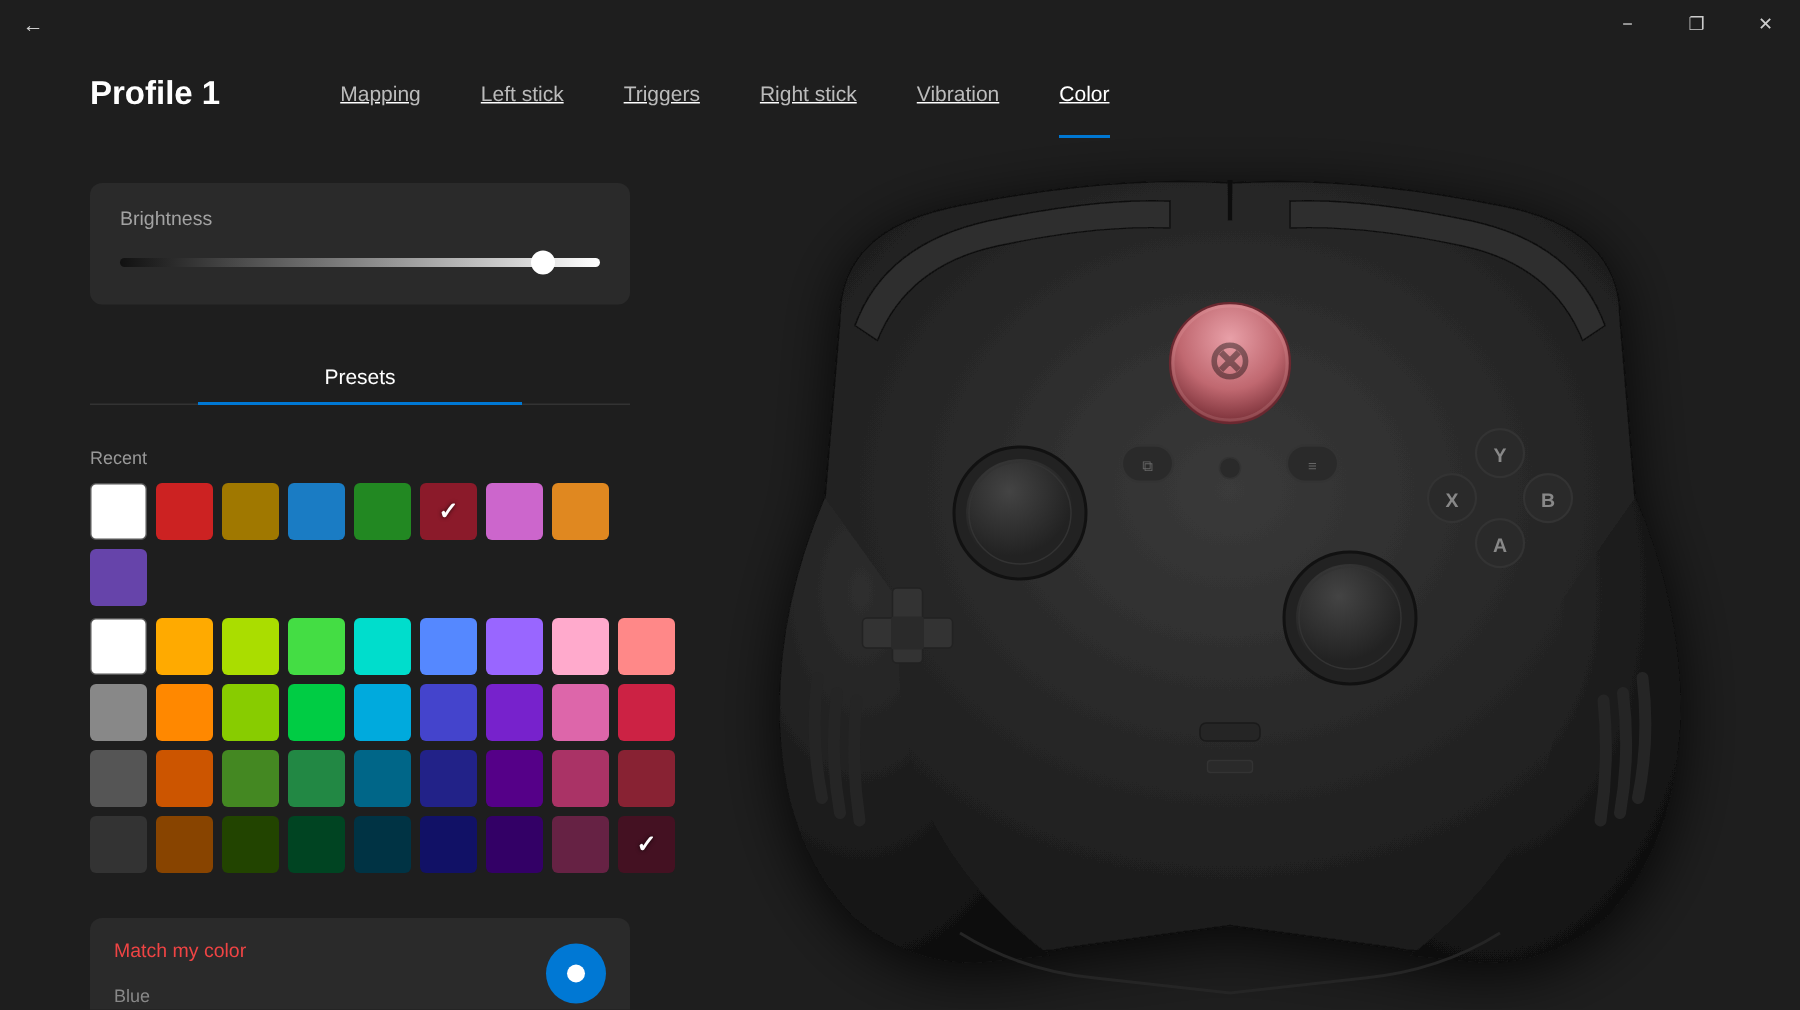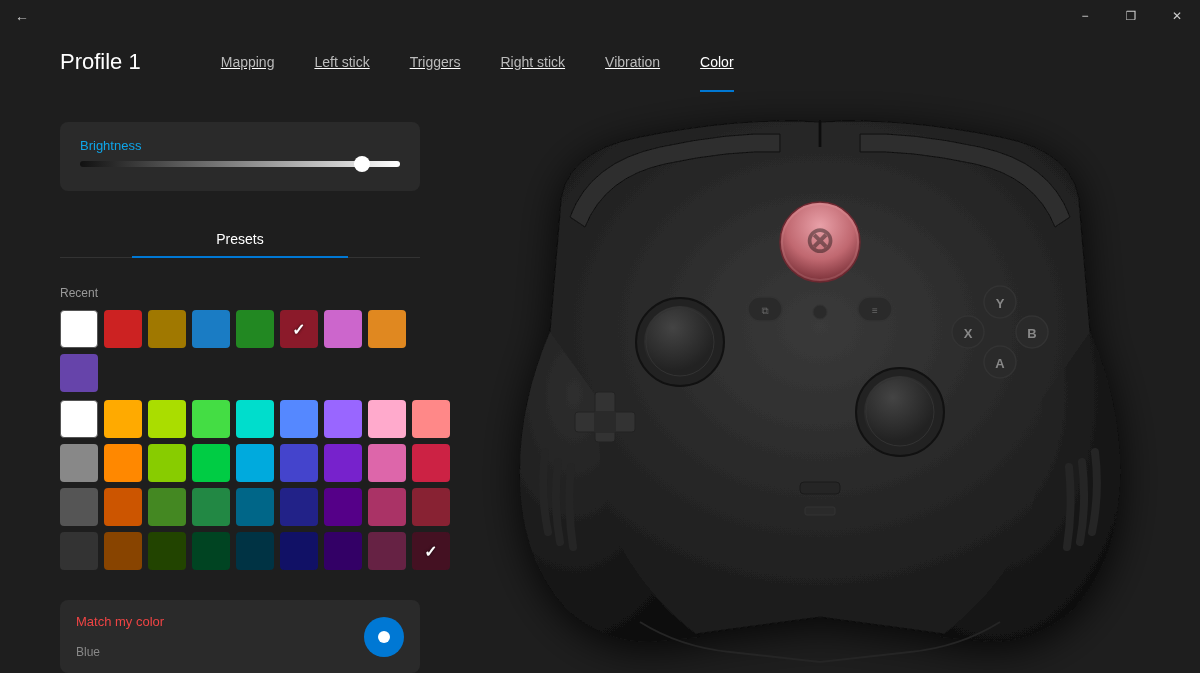--- a/index.html
+++ b/index.html
@@ -54,21 +54,21 @@
       top: 32px;
       left: 0; right: 0;
       height: 60px;
       display: flex;
       align-items: center;
       padding-left: 60px;
       gap: 0;
     }
     .profile-title {
       font-size: 22px;
-      font-weight: 400;
+      font-weight: 700;
       color: #fff;
       margin-right: 60px;
       white-space: nowrap;
     }
     .nav-tabs {
       display: flex;
       gap: 0;
       height: 100%;
       align-items: center;
       text-decoration: underline;
@@ -116,21 +116,22 @@
 
     
     .brightness-section {
       background: #2a2a2a;
       border-radius: 8px;
       padding: 16px 20px 20px;
       margin-bottom: 30px;
     }
     .brightness-label {
       font-size: 13px;
-      color: #0ea5e9;
+      color: #a3a3a3;
+      margin-bottom: 12px;
     }
     input[type=range].brightness-slider {
       width: 100%;
       height: 6px;
       -webkit-appearance: none;
       appearance: none;
       background: linear-gradient(to right, #111 0%, #ccc 80%, #fff 100%);
       border-radius: 3px;
       outline: none;
     }

